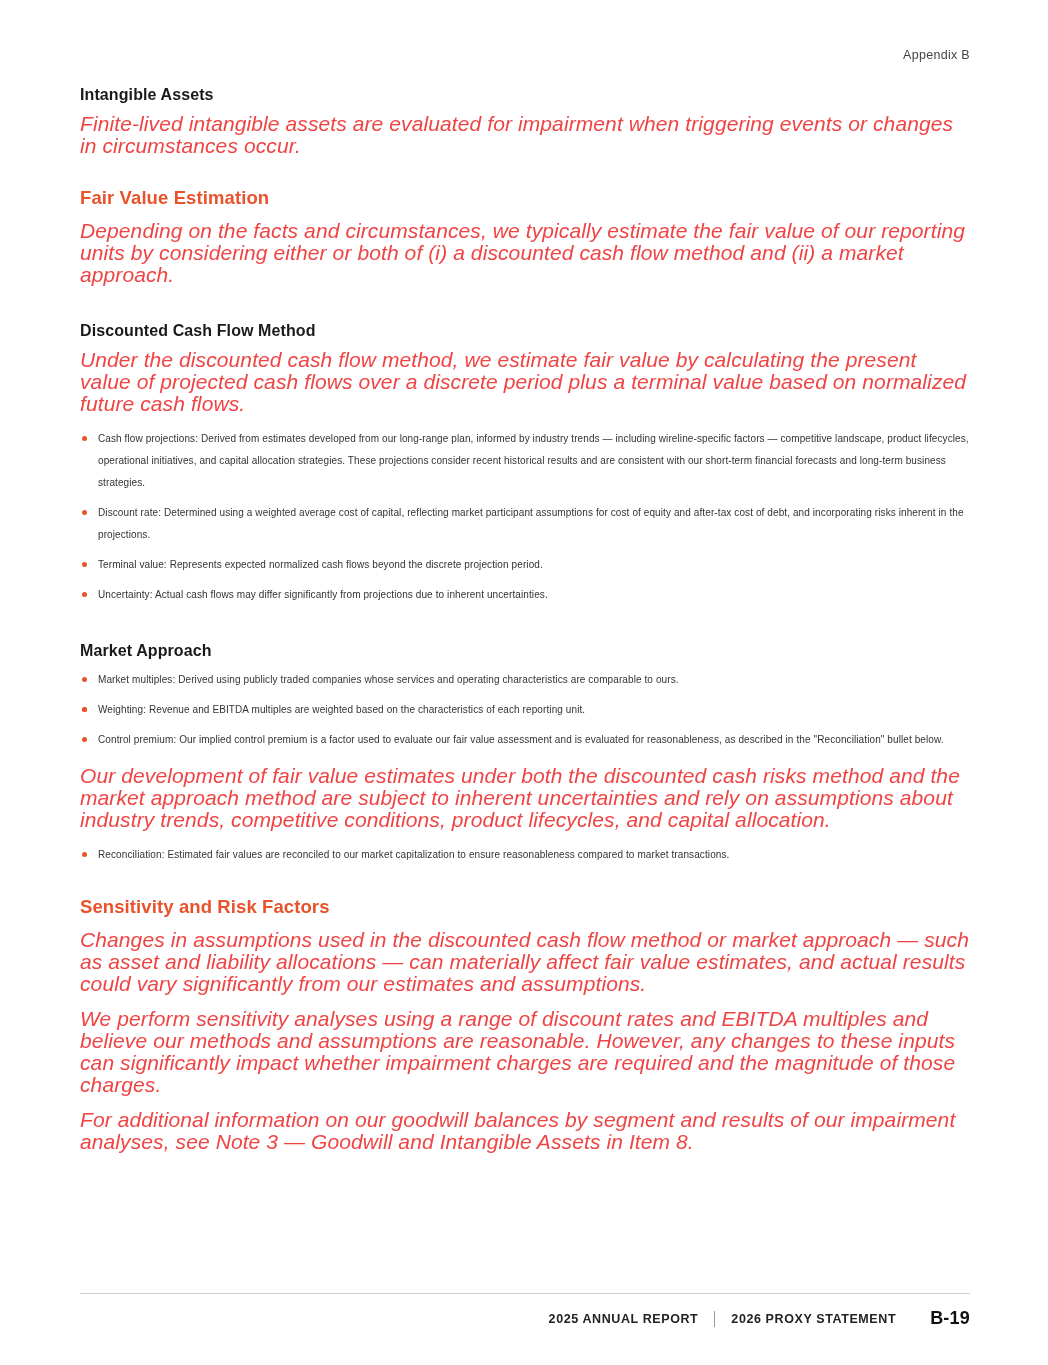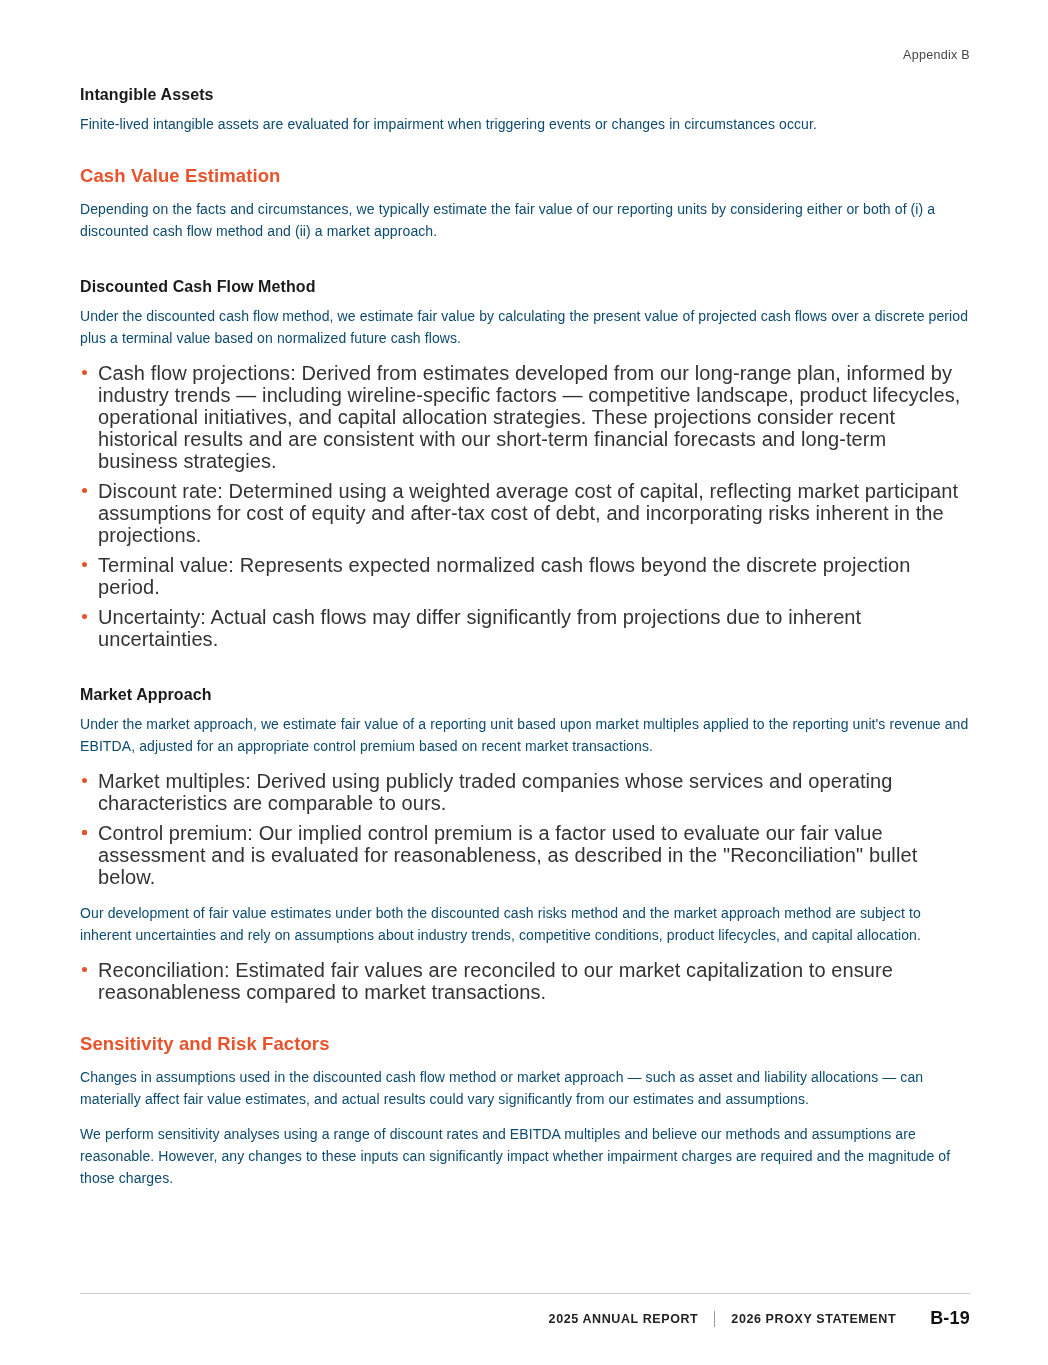--- a/index.html
+++ b/index.html
@@ -46,35 +46,36 @@
   .h-main {
     font-size: 18.5px;
     font-weight: bold;
     color: #e8532c;
     letter-spacing: 0.1px;
     margin-top: 30px;
     margin-bottom: 11px;
   }
 
   p.body-text {
-    font-size: 14px;
+    font-size: 21px;
     line-height: 22px;
     letter-spacing: 0.1px;
-    color: #0c4a6e;
+    color: #ef4444;
     margin-bottom: 13px;
+    font-style: italic;
   }
 
   ul.bullets {
     list-style: none;
     margin-bottom: 14px;
   }
   ul.bullets li {
     position: relative;
     padding-left: 18px;
-    font-size: 20px;
+    font-size: 10px;
     line-height: 22px;
     letter-spacing: 0.1px;
     color: #333333;
     margin-bottom: 8px;
   }
   ul.bullets li:last-child { margin-bottom: 0; }
   .bullet-dot {
     position: absolute;
     left: 2px;
     top: 8px;
@@ -126,21 +127,21 @@
 
 <div class="page">
 
   <div class="appendix-label">Appendix B</div>
 
   <div class="content">
 
     <h3 class="h-sub first">Intangible Assets</h3>
     <p class="body-text">Finite-lived intangible assets are evaluated for impairment when triggering events or changes in circumstances occur.</p>
 
-    <h2 class="h-main">Cash Value Estimation</h2>
+    <h2 class="h-main">Fair Value Estimation</h2>
     <p class="body-text">Depending on the facts and circumstances, we typically estimate the fair value of our reporting units by considering either or both of (i) a discounted cash flow method and (ii) a market approach.</p>
 
     <h3 class="h-sub">Discounted Cash Flow Method</h3>
     <p class="body-text">Under the discounted cash flow method, we estimate fair value by calculating the present value of projected cash flows over a discrete period plus a terminal value based on normalized future cash flows.</p>
 
     <ul class="bullets">
       <li>
         <span class="bullet-dot"></span>
         <span>Cash flow projections: Derived from estimates developed from our long-range plan, informed by industry trends — including wireline-specific factors — competitive landscape, product lifecycles, operational initiatives, and capital allocation strategies. These projections consider recent historical results and are consistent with our short-term financial forecasts and long-term business strategies.</span>
       </li>
@@ -152,51 +153,52 @@
         <span class="bullet-dot"></span>
         <span>Terminal value: Represents expected normalized cash flows beyond the discrete projection period.</span>
       </li>
       <li>
         <span class="bullet-dot"></span>
         <span>Uncertainty: Actual cash flows may differ significantly from projections due to inherent uncertainties.</span>
       </li>
     </ul>
 
     <h3 class="h-sub">Market Approach</h3>
-    <p class="body-text">Under the market approach, we estimate fair value of a reporting unit based upon market multiples applied to the reporting unit's revenue and EBITDA, adjusted for an appropriate control premium based on recent market transactions.</p>
 
     <ul class="bullets">
       <li>
         <span class="bullet-dot"></span>
         <span>Market multiples: Derived using publicly traded companies whose services and operating characteristics are comparable to ours.</span>
       </li>
       <li>
         <span class="bullet-dot"></span>
       </li>
       <li>
         <span class="bullet-dot"></span>
+        <span>Weighting: Revenue and EBITDA multiples are weighted based on the characteristics of each reporting unit.</span>
       </li>
       <li>
         <span class="bullet-dot"></span>
         <span>Control premium: Our implied control premium is a factor used to evaluate our fair value assessment and is evaluated for reasonableness, as described in the "Reconciliation" bullet below.</span>
       </li>
     </ul>
 
     <p class="body-text">Our development of fair value estimates under both the discounted cash risks method and the market approach method are subject to inherent uncertainties and rely on assumptions about industry trends, competitive conditions, product lifecycles, and capital allocation.</p>
 
     <ul class="bullets">
       <li>
         <span class="bullet-dot"></span>
         <span>Reconciliation: Estimated fair values are reconciled to our market capitalization to ensure reasonableness compared to market transactions.</span>
       </li>
     </ul>
 
     <h2 class="h-main">Sensitivity and Risk Factors</h2>
     <p class="body-text">Changes in assumptions used in the discounted cash flow method or market approach — such as asset and liability allocations — can materially affect fair value estimates, and actual results could vary significantly from our estimates and assumptions.</p>
     <p class="body-text">We perform sensitivity analyses using a range of discount rates and EBITDA multiples and believe our methods and assumptions are reasonable. However, any changes to these inputs can significantly impact whether impairment charges are required and the magnitude of those charges.</p>
+    <p class="body-text">For additional information on our goodwill balances by segment and results of our impairment analyses, see Note 3 — Goodwill and Intangible Assets in Item 8.</p>
 
   </div>
 
   <div class="footer">
     <div class="footer-rule"></div>
     <div class="footer-row">
       <span class="footer-label">2025 ANNUAL REPORT</span>
       <span class="footer-sep"></span>
       <span class="footer-label">2026 PROXY STATEMENT</span>
       <span class="footer-page">B-19</span>

